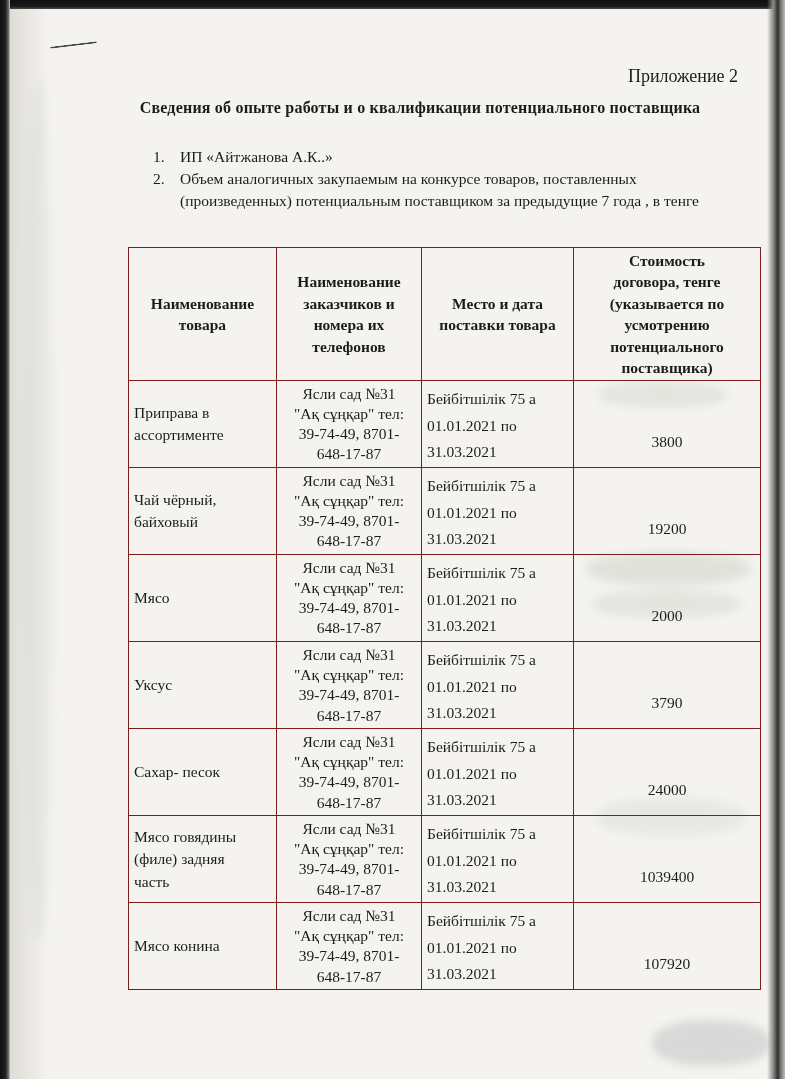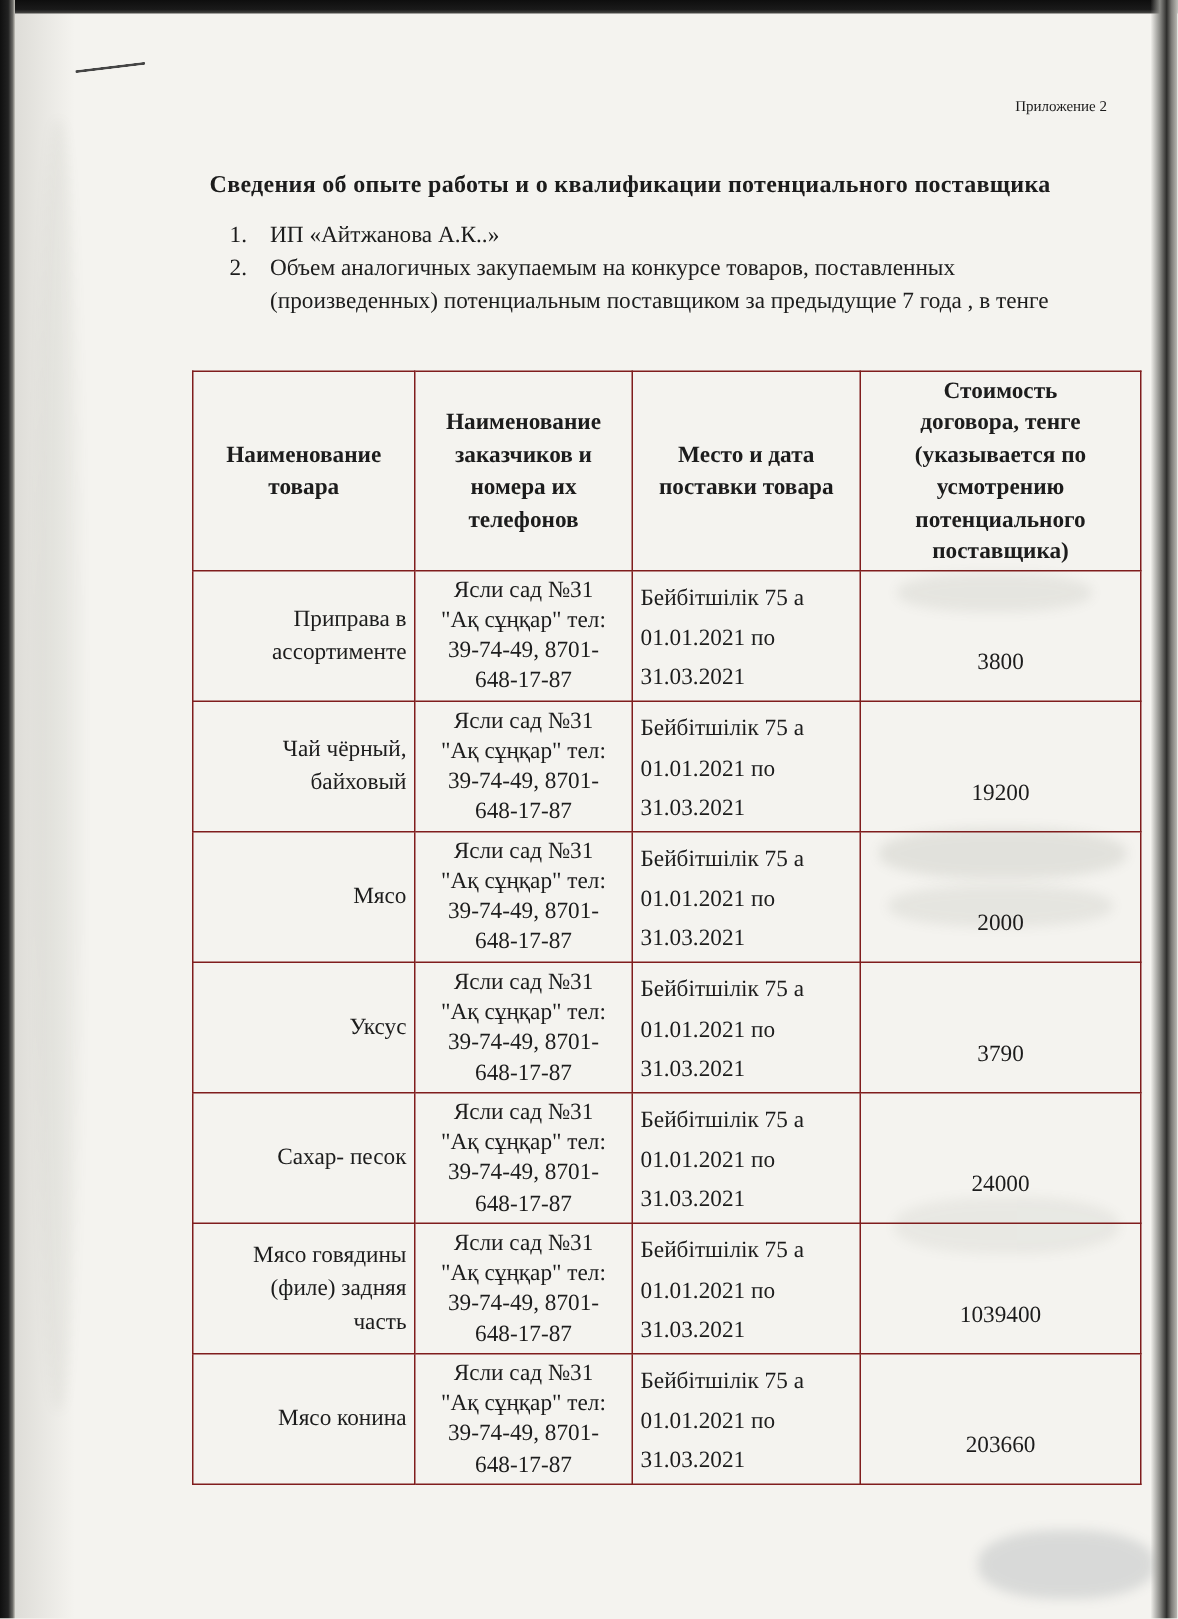--- a/index.html
+++ b/index.html
@@ -58,32 +58,31 @@
     position: absolute; left: 50px; top: 44px;
     width: 47px; height: 0;
     border-top: 2px solid #454545;
     transform: rotate(-7deg);
     border-radius: 2px;
     z-index: 2;
   }
   
   .appendix {
     position: absolute; top: 66px; right: 47px;
-    font-size: 10px;
+    font-size: 18px;
     z-index: 2;
     text-align: center;
   }
   .doc-title {
     position: absolute; top: 99px; left: 90px; width: 660px;
     text-align: center;
     font-weight: bold;
     font-size: 16px;
     letter-spacing: 0.2px;
     z-index: 2;
-    margin-top: 16px;
   }
   .intro-list {
     position: absolute; top: 146px; left: 153px; width: 566px;
     font-size: 15.5px;
     line-height: 1.42;
     z-index: 2;
   }
   .intro-item { display: flex; }
   .intro-item .num { width: 27px; flex: 0 0 27px; }
   .intro-item .txt { flex: 1; }
@@ -104,21 +103,21 @@
   }
   .exp-table thead tr { height: 128px; }
   .exp-table tbody tr { height: 84px; }
   .exp-table th {
     font-weight: bold;
     text-align: center;
     vertical-align: middle;
     line-height: 1.38;
   }
   td.cell-product {
-    text-align: right;
+    text-align: left;
     vertical-align: middle;
     line-height: 1.45;
   }
   td.cell-customer {
     text-align: center;
     vertical-align: middle;
     line-height: 1.3;
   }
   td.cell-place {
     vertical-align: top;
@@ -260,16 +259,16 @@
     </tr>
     <tr>
       <td class="cell-product">Мясо  конина</td>
       <td class="cell-customer">Ясли сад №31
 "Ақ сұңқар" тел:
 39-74-49, 8701-
 648-17-87</td>
       <td class="cell-place">Бейбітшілік 75 а
 01.01.2021 по
 31.03.2021</td>
-      <td class="cell-cost">203660</td>
+      <td class="cell-cost">107920</td>
     </tr>
   </tbody>
 </table>
 
 </body></html>

